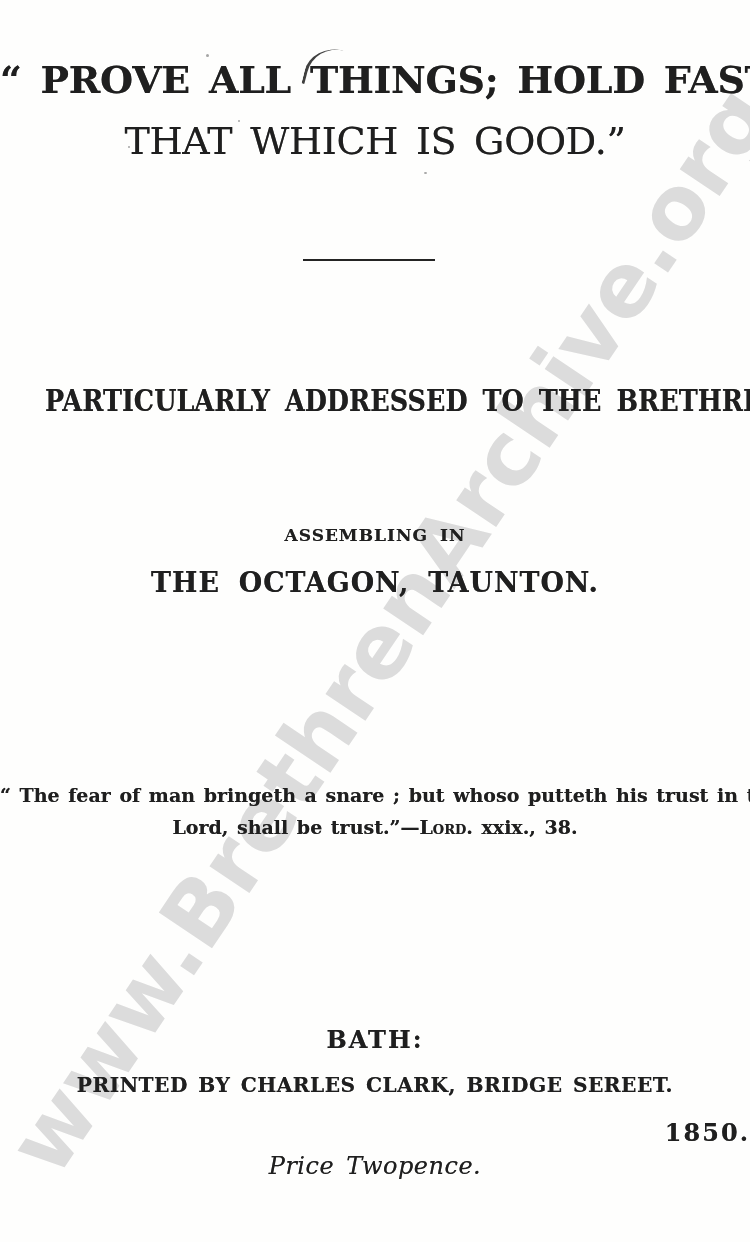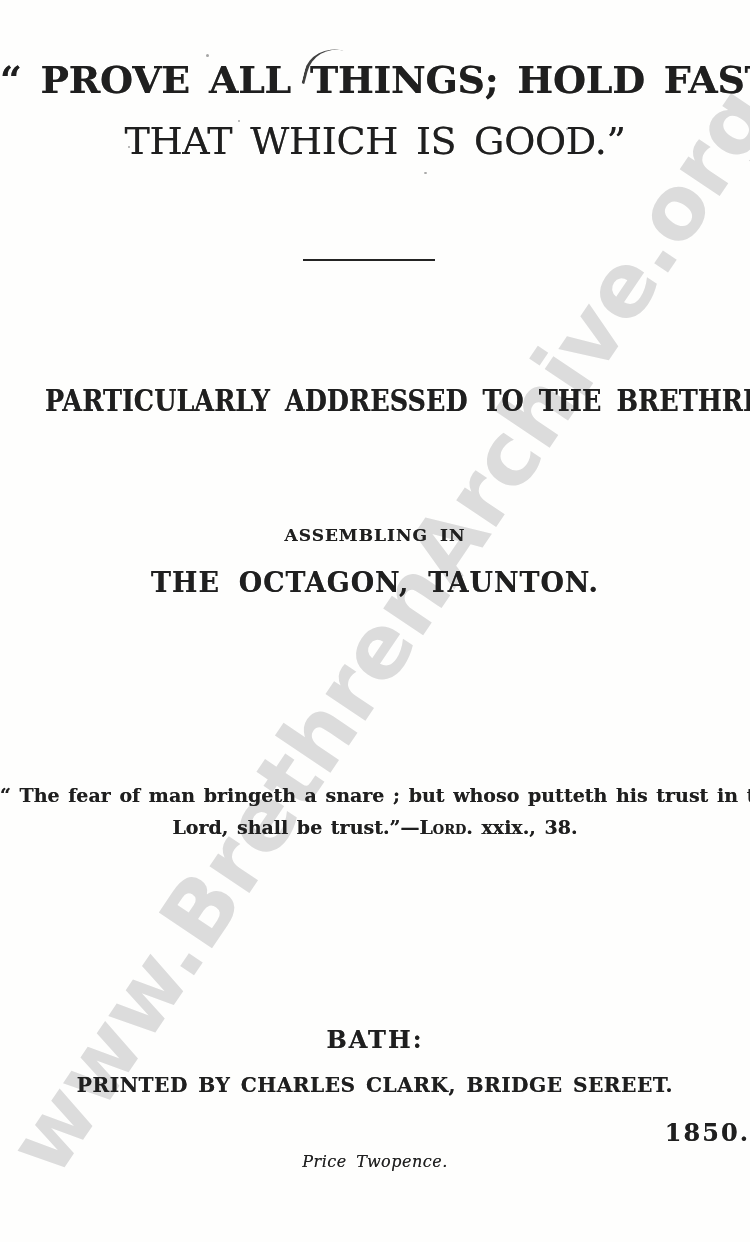--- a/index.html
+++ b/index.html
@@ -42,21 +42,21 @@
   }
   .addressed  { top:384px; font-size:29px; font-weight:bold; word-spacing:7px; transform:scaleX(0.88); transform-origin:50% 50%; }
   .assembling { top:481px; font-size:17px; font-weight:bold; letter-spacing:1px; word-spacing:5px;margin-top:44px; }
   .location   { top:566px; font-size:28px; font-weight:bold; letter-spacing:1px; word-spacing:9px; transform:scaleX(0.96); transform-origin:50% 50%; }
   .quote1 { top:784px; font-size:19px; font-weight:bold; word-spacing:2px; }
   .quote2 { top:816px; font-size:19px; font-weight:bold; word-spacing:2px; }
   .smallcaps { font-variant: small-caps; }
   .bath    { top:1025px; font-size:24px; font-weight:bold; letter-spacing:2px; }
   .printer { top:1072px; font-size:21px; font-weight:bold; letter-spacing:0.5px; word-spacing:3px; transform:scaleX(0.96); transform-origin:50% 50%; }
   .year    { top:1118px; font-size:24px; font-weight:bold; letter-spacing:2px;text-align:right; }
-  .price   { top:1152px; font-size:16px; font-style:italic; font-weight:normal; letter-spacing:0.5px; word-spacing:4px; }
+  .price   { top:1152px; font-size:24px; font-style:italic; font-weight:normal; letter-spacing:0.5px; word-spacing:4px; }
   
   .tick {
     position:absolute; left:306px; top:46px;
     width:30px; height:42px;
     border-left:3px solid #1f1f1f;
     border-top-left-radius:100% 70%;
     transform:rotate(14deg);
     opacity:0.85;
     z-index:2;
   }

